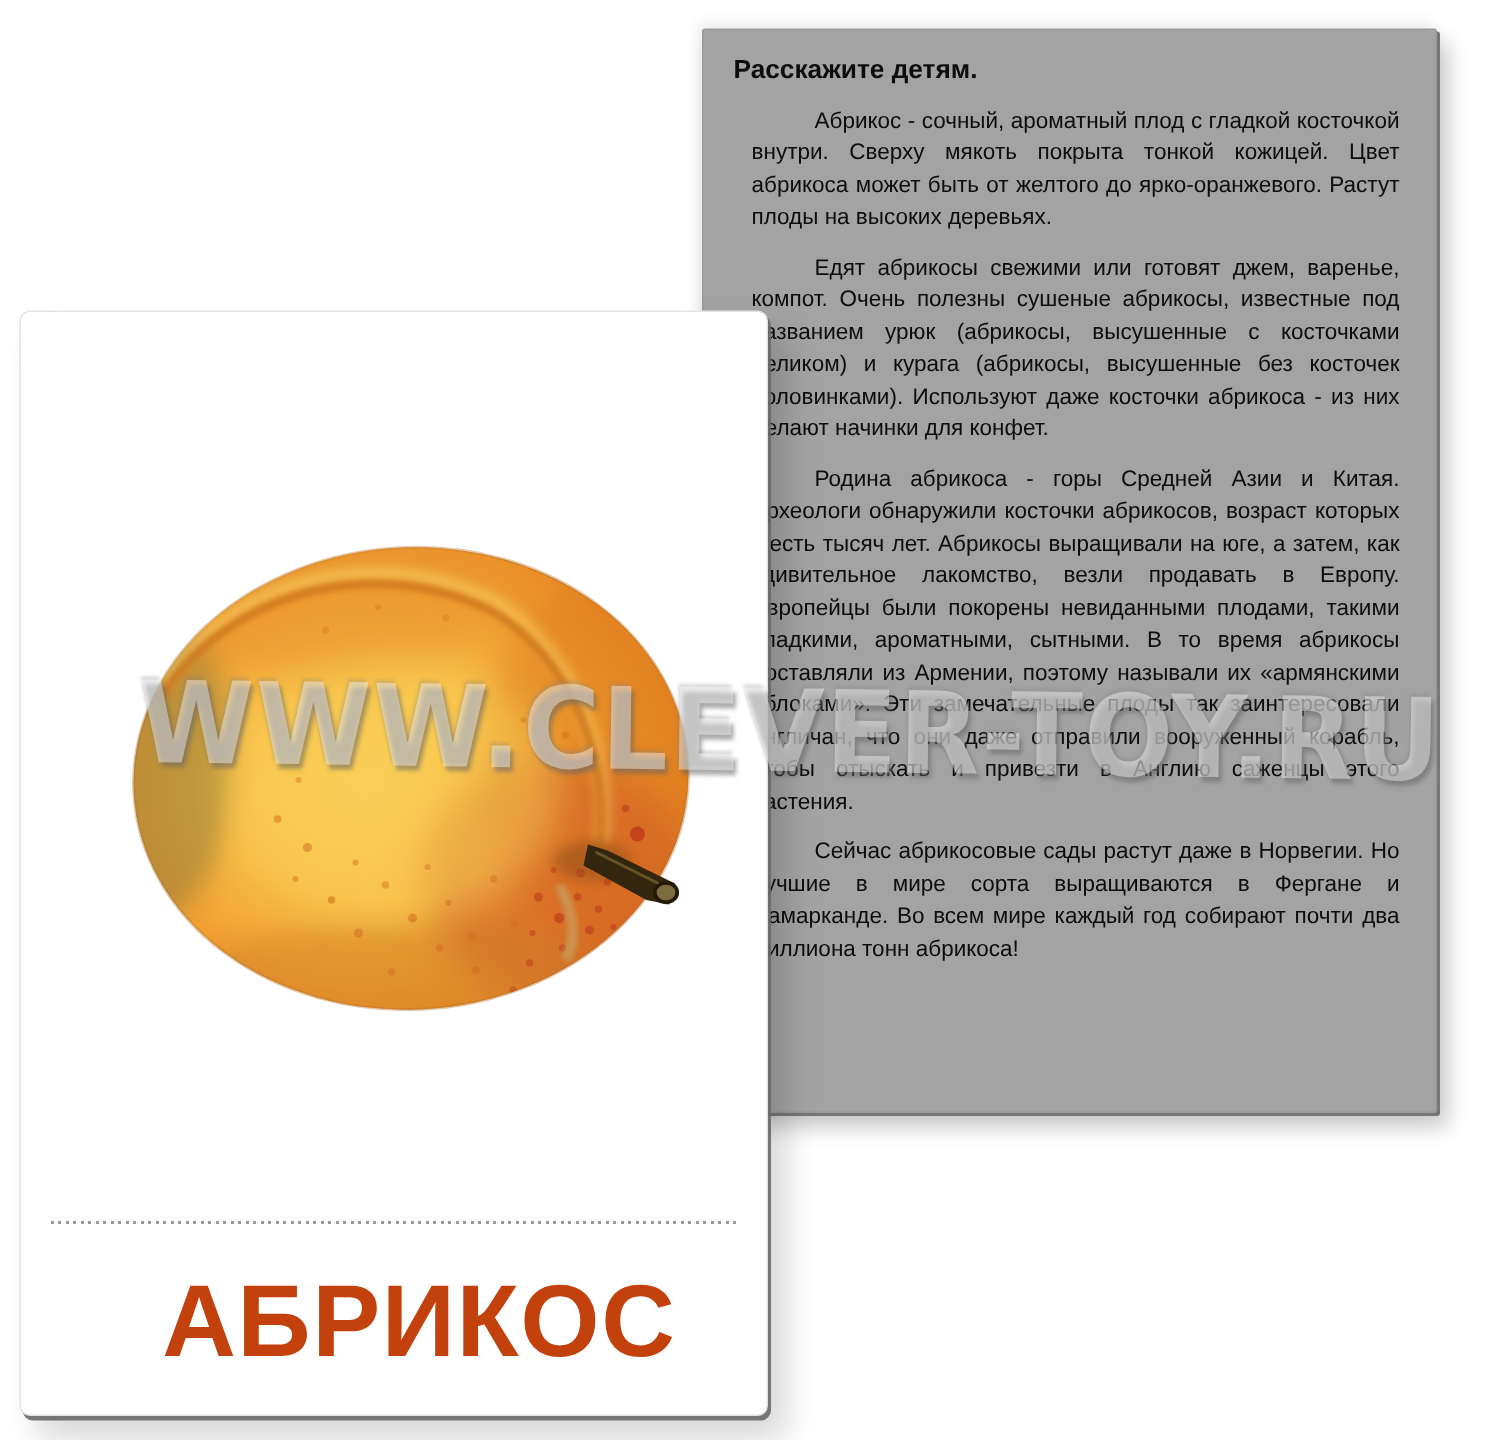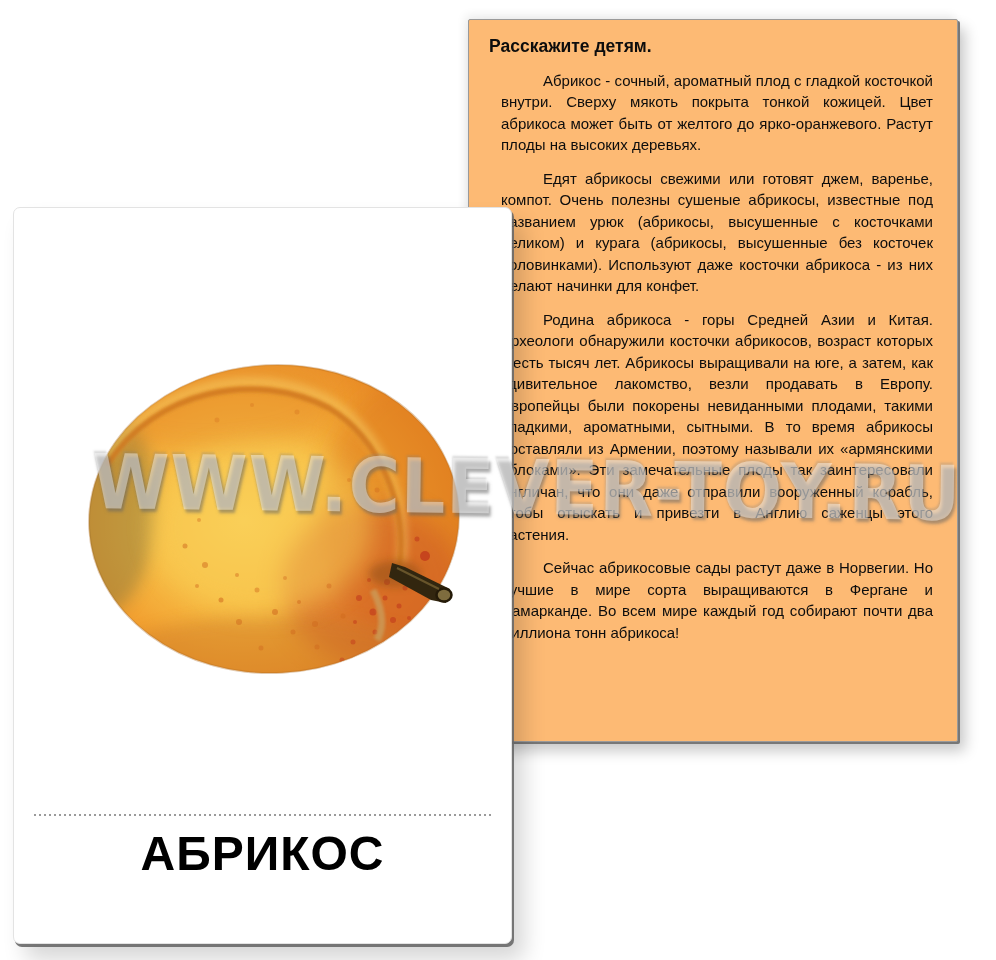--- a/index.html
+++ b/index.html
@@ -3,21 +3,21 @@
 <meta charset="utf-8">
 <style>
   html,body{margin:0;padding:0;background:#ffffff;}
   .scene{
     position:relative;width:996px;height:960px;background:#ffffff;overflow:hidden;
     font-family:"Liberation Sans",sans-serif;
   }
   
   .back-card{
     position:absolute;left:468px;top:19px;width:490px;height:723px;
-    background:#fdba74;border:1px solid #9a9a9a;border-radius:2px;
+    background:#a3a3a3;border:1px solid #9a9a9a;border-radius:2px;
     box-shadow:2px 2px 0 #777777, 7px 9px 14px rgba(0,0,0,0.22), -3px -4px 10px rgba(0,0,0,0.07);
     z-index:1;box-sizing:border-box;overflow:hidden;
   }
   .back-text{
     padding:16px 12px 0 20px;color:#0d0d0d;
     font-size:15px;line-height:21.5px;text-align:justify;
   }
   .back-title{
     font-size:17.5px;font-weight:bold;margin:0 0 3px 0;text-align:left;
   }
@@ -29,22 +29,22 @@
     box-shadow:2px 3px 0 rgba(105,105,105,0.9), 12px 16px 22px rgba(0,0,0,0.16);
     z-index:10;box-sizing:border-box;
   }
   .apricot-wrap{position:absolute;left:73px;top:152px;width:378px;height:318px;}
   .divider{
     position:absolute;left:20px;right:18px;top:606px;height:2px;
     background:repeating-linear-gradient(to right,#9a9a9a 0 2px,transparent 2px 5px);
   }
   .front-title{
     position:absolute;left:0;top:622px;width:100%;
-    text-align:center;font-size:48px;font-weight:bold;letter-spacing:1px;
-    color:#000000;line-height:1;margin:0;
+    text-align:center;font-size:68px;font-weight:bold;letter-spacing:1px;
+    color:#c2410c;line-height:1;margin:17px;
   }
   
   .watermark{
     position:absolute;left:92px;top:441px;z-index:40;pointer-events:none;
     font-family:"DejaVu Sans",sans-serif;font-weight:bold;font-size:70px;letter-spacing:1px;
     color:rgba(255,255,255,0.42);
     text-shadow:2px 3px 3px rgba(100,100,100,0.55), -1px -2px 2px rgba(130,130,130,0.28);
     transform:rotate(0.8deg) scaleY(1.08);transform-origin:left center;
     white-space:nowrap;
   }

